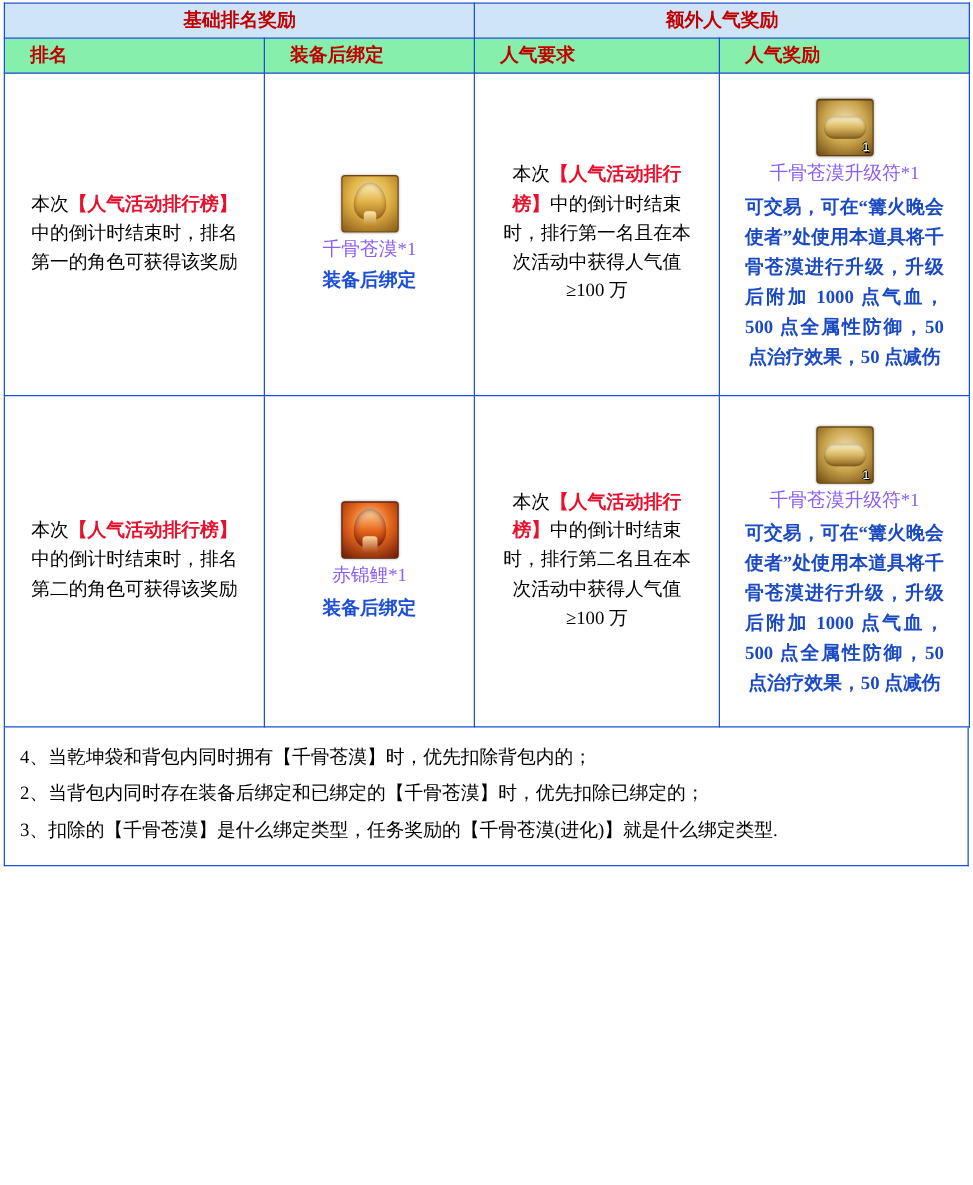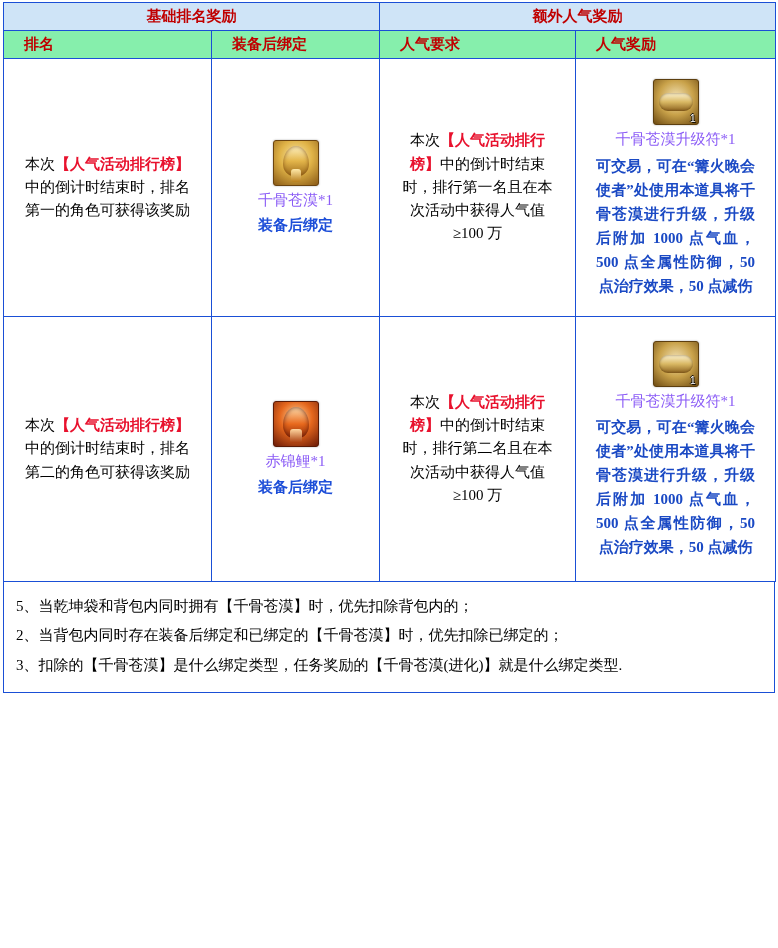--- a/index.html
+++ b/index.html
@@ -262,18 +262,18 @@
           </div>
           <span class="item-name">千骨苍漠升级符*1</span>
           <span class="blue-note">可交易，可在“篝火晚会使者”处使用本道具将千骨苍漠进行升级，升级后附加 1000 点气血，500 点全属性防御，50 点治疗效果，50 点减伤</span>
         </td>
       </tr>
 
     </tbody>
   </table>
 
   <div class="rules-box">
-    <div class="rule-line">5、当乾坤袋和背包内同时拥有【千骨苍漠】时，优先扣除背包内的；</div>
+    <div class="rule-line">4、当乾坤袋和背包内同时拥有【千骨苍漠】时，优先扣除背包内的；</div>
     <div class="rule-line">2、当背包内同时存在装备后绑定和已绑定的【千骨苍漠】时，优先扣除已绑定的；</div>
     <div class="rule-line">3、扣除的【千骨苍漠】是什么绑定类型，任务奖励的【千骨苍漠(进化)】就是什么绑定类型.</div>
   </div>
 
 </div>
 
 </body></html>

